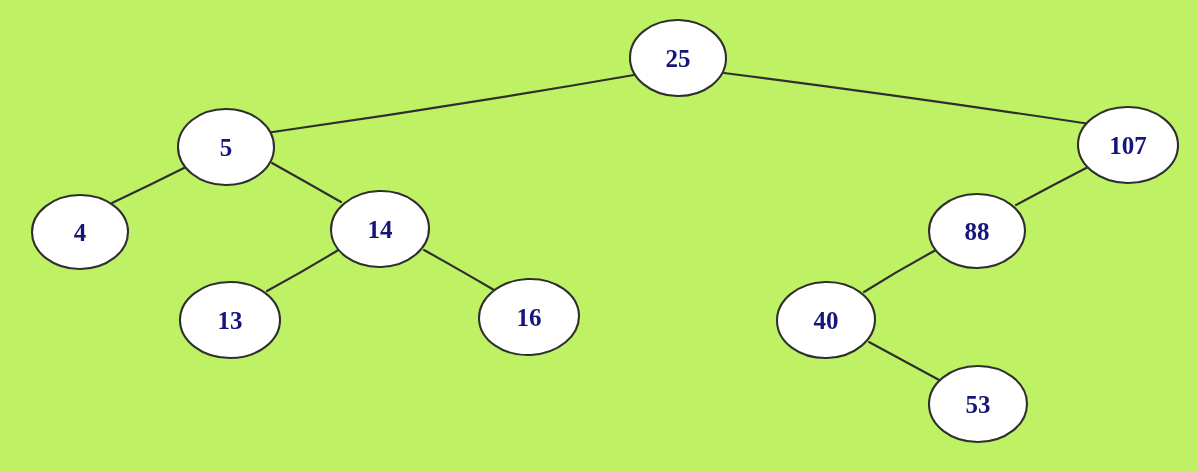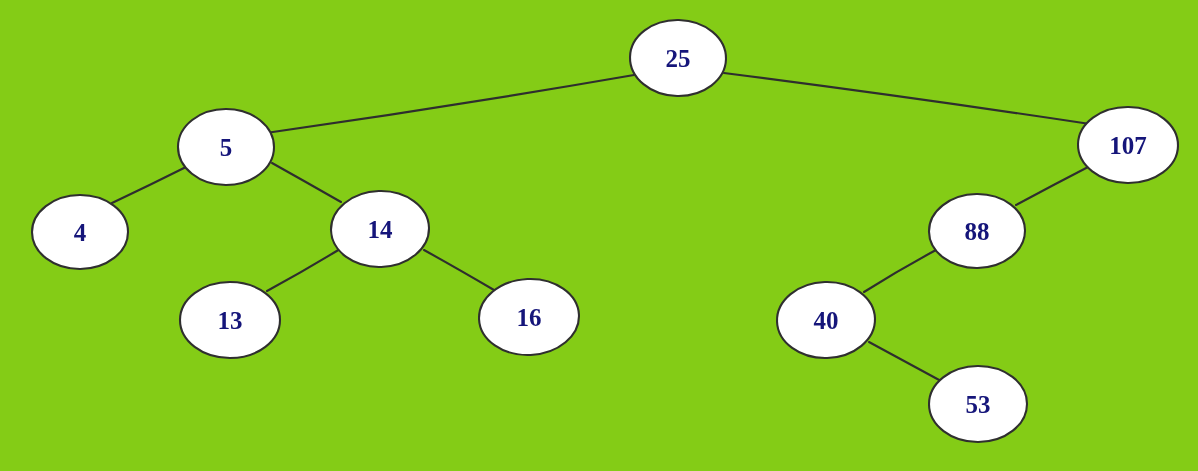--- a/index.html
+++ b/index.html
@@ -5,21 +5,21 @@
 <style>
   html, body {
     margin: 0;
     padding: 0;
     background: #ffffff;
   }
   #canvas {
     position: relative;
     width: 1198px;
     height: 471px;
-    background: #84cc16;
+    background: #bef264;
     overflow: hidden;
     font-family: "Liberation Serif", "DejaVu Serif", serif;
   }
   #tree-svg {
     position: absolute;
     left: 0;
     top: 0;
     width: 1198px;
     height: 471px;
   }

